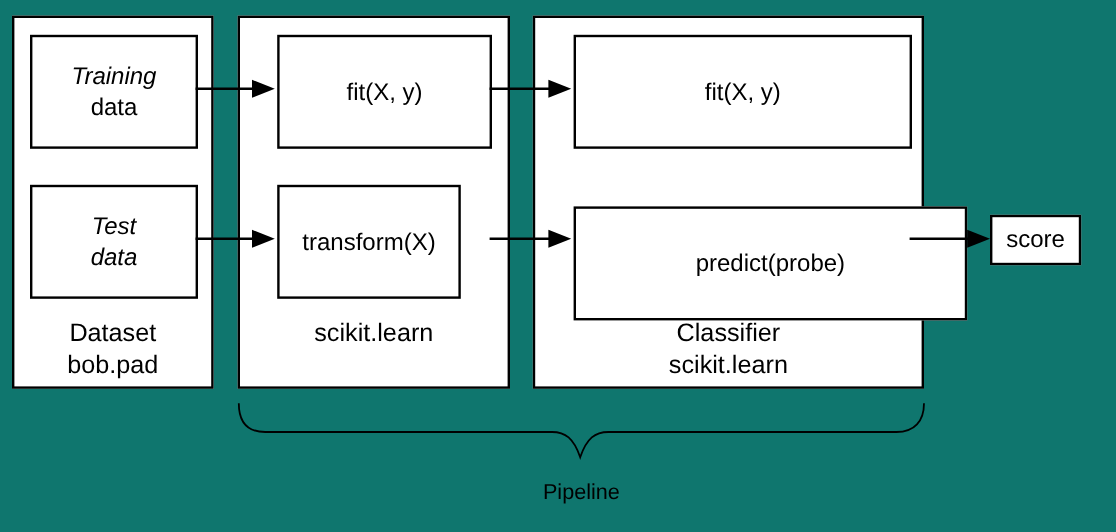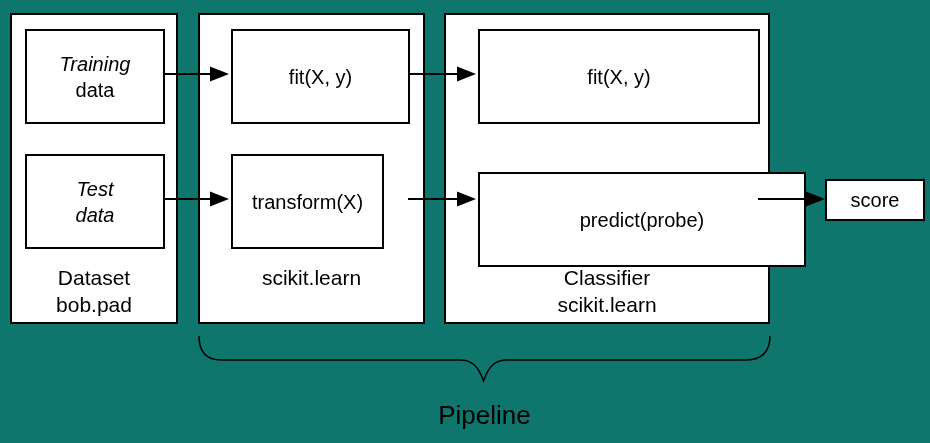--- a/index.html
+++ b/index.html
@@ -50,29 +50,29 @@
   .g-transformer { left: 198px; top: 13px; width: 227px; height: 311px; }
   .n-tfit       { left: 31px;  top: 14px; width: 179px; height: 95px; }
   .n-transform  { left: 31px;  top: 139px; width: 153px; height: 95px; }
   
   .g-classifier { left: 444px; top: 13px; width: 326px; height: 311px; }
   .n-cfit       { left: 32px;  top: 14px; width: 282px; height: 95px; }
   .n-predict    { left: 32px;  top: 157px; width: 328px; height: 95px; justify-content: center; }
   .caption-pos  { top: 249px; }
   
   .n-score {
-    left: 825px; top: 179px; width: 100px; height: 42px;
+    left: 825px; top: 179px; width: 76px; height: 42px;
     border-width: 2px;
   }
   
   .pipeline-label {
     position: absolute;
     left: 199px; top: 400px; width: 571px;
     text-align: center;
-    font-size: 26px;
+    font-size: 18px;
     z-index: 1;
   }
   
   svg.overlay {
     position: absolute;
     left: 0; top: 0;
     width: 930px; height: 443px;
     z-index: 2;
     pointer-events: none;
   }

